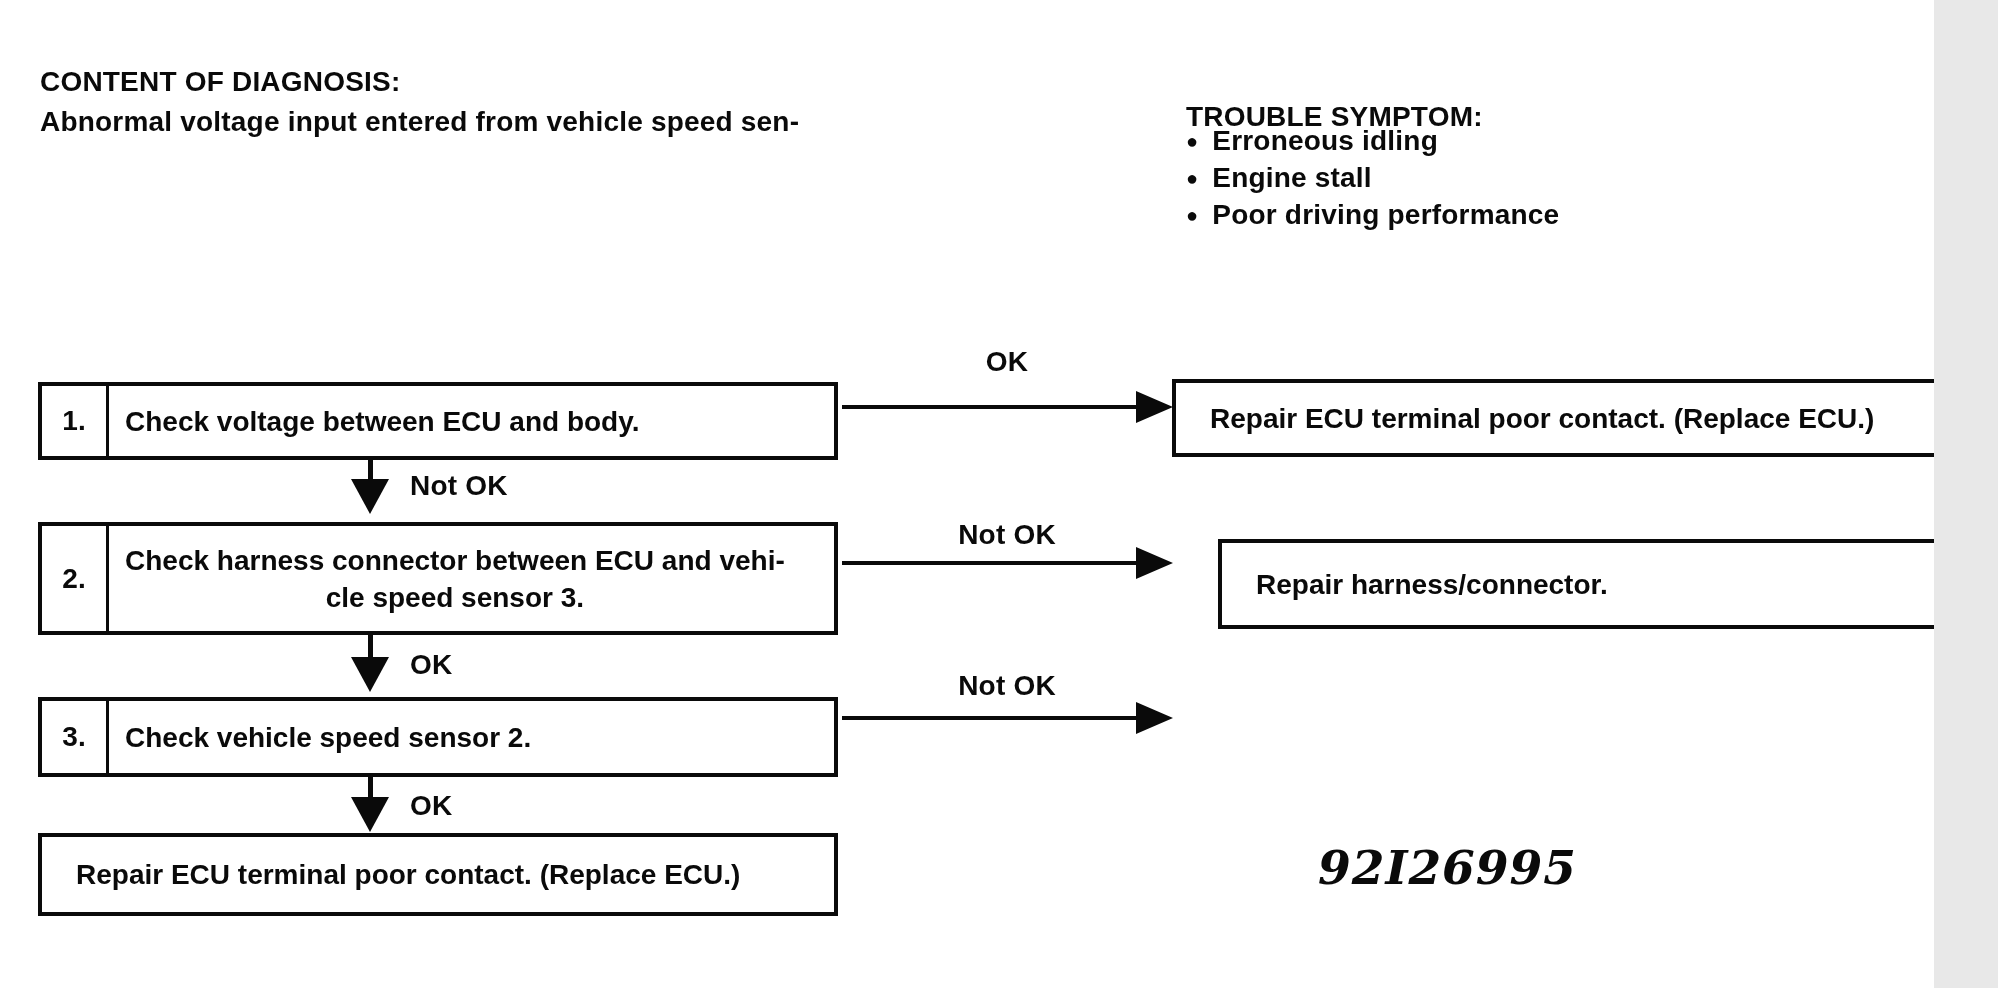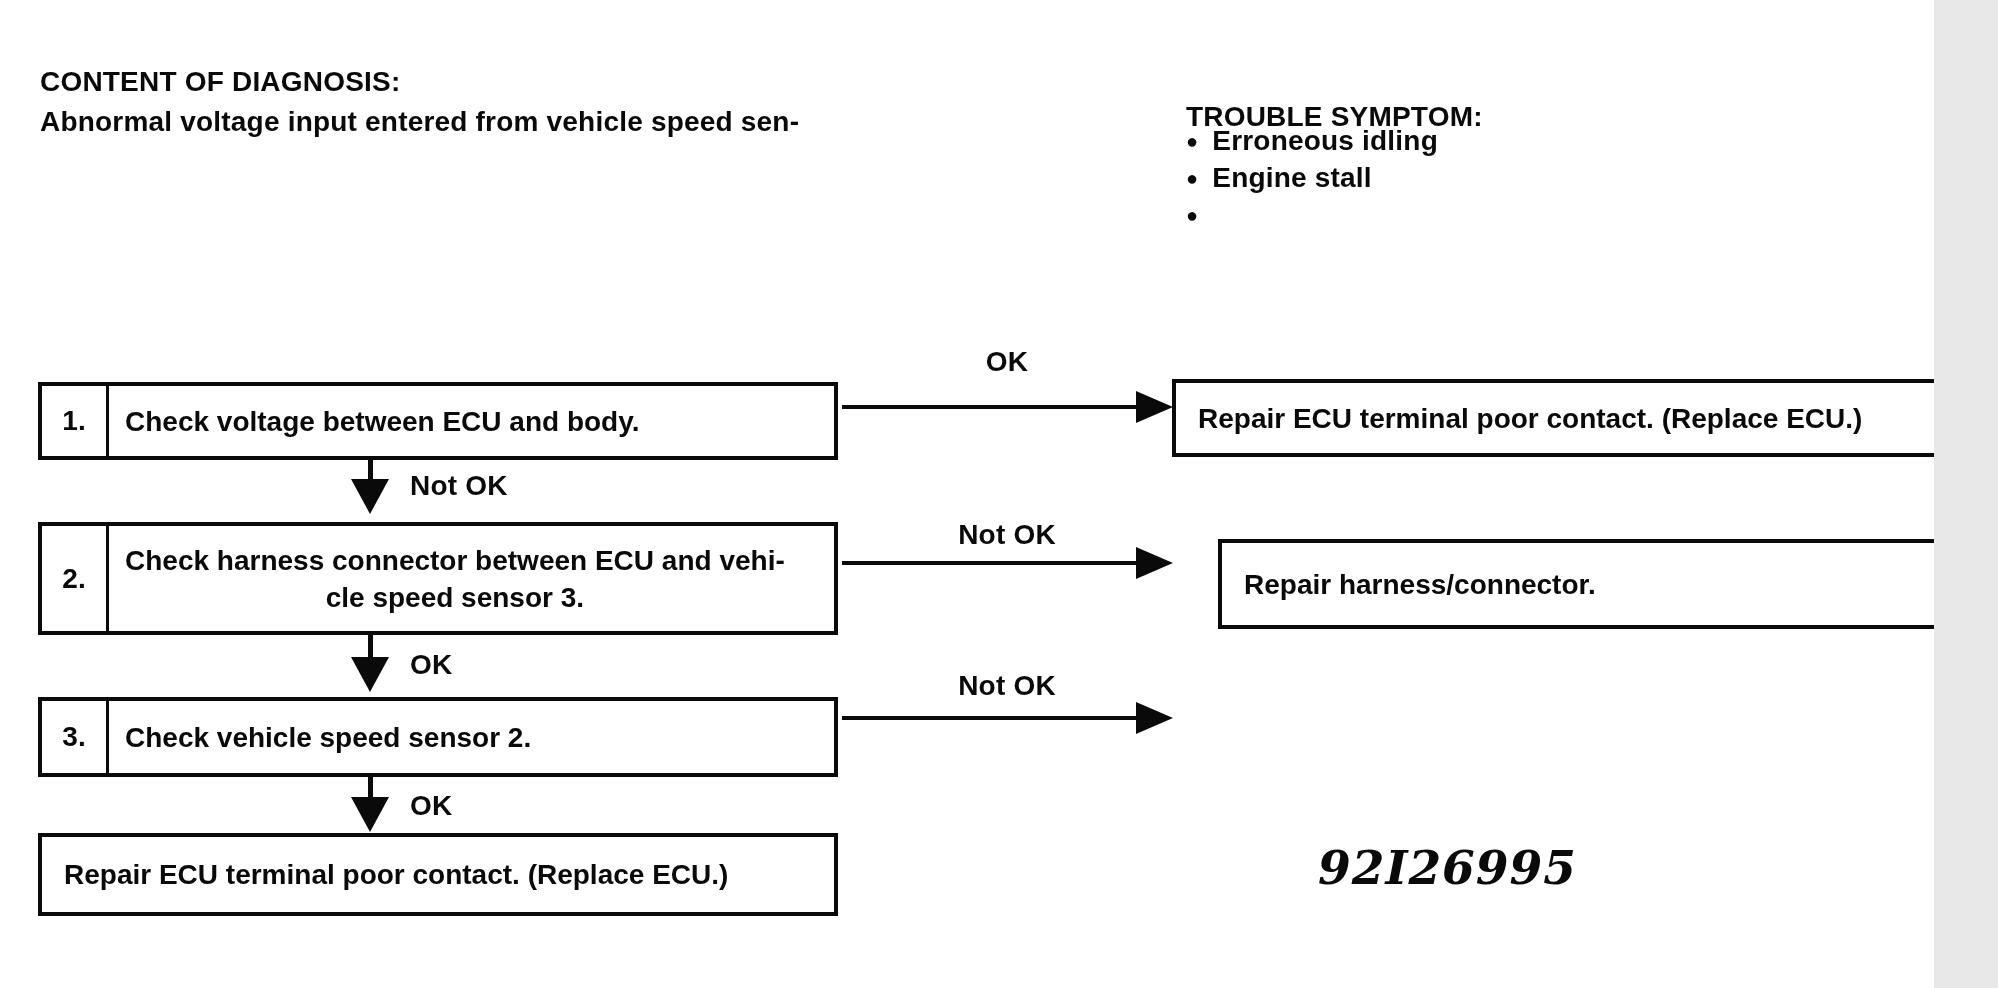--- a/index.html
+++ b/index.html
@@ -52,21 +52,21 @@
     line-height: 37px;
     text-align: center;
   }
   .box-step1 { left: 38px;  top: 382px; width: 800px; height: 78px; }
   .box-step2 { left: 38px;  top: 522px; width: 800px; height: 113px; }
   .box-step3 { left: 38px;  top: 697px; width: 800px; height: 80px; }
   .box-final { left: 38px;  top: 833px; width: 800px; height: 83px; }
   .box-res1  { left: 1172px; top: 379px; width: 793px; height: 78px; }
   .box-res2  { left: 1172px; top: 539px; width: 786px; height: 90px; margin-left: 46px; }
   .box-res3  { left: 1172px; top: 697px; width: 788px; height: 77px; }
-  .box-final .boxtext, .res .boxtext { padding-left: 22px; }
+  .box-final .boxtext, .res .boxtext { padding-left: 34px; }
 
   
   .h-shaft { position: absolute; left: 842px; width: 296px; height: 4px; background: #0a0a0a; }
   .h-head  {
     position: absolute; left: 1136px; width: 0; height: 0;
     border-top: 16px solid transparent;
     border-bottom: 16px solid transparent;
     border-left: 37px solid #0a0a0a;
   }
   .h1s { top: 405px; } .h1h { top: 391px; }
@@ -112,20 +112,21 @@
     <div class="sym-item">
       <span class="bullet">●</span>
       <span>Erroneous idling</span>
     </div>
     <div class="sym-item">
       <span class="bullet">●</span>
       <span>Engine stall</span>
     </div>
     <div class="sym-item">
       <span class="bullet">●</span>
+      <span>Poor driving performance</span>
     </div>
   </div>
 
   <div class="fbox box-step1">
     <div class="numcell">1.</div>
     <div class="boxtext">
       <div>Check voltage between ECU and body.</div>
       <div></div>
     </div>
   </div>

